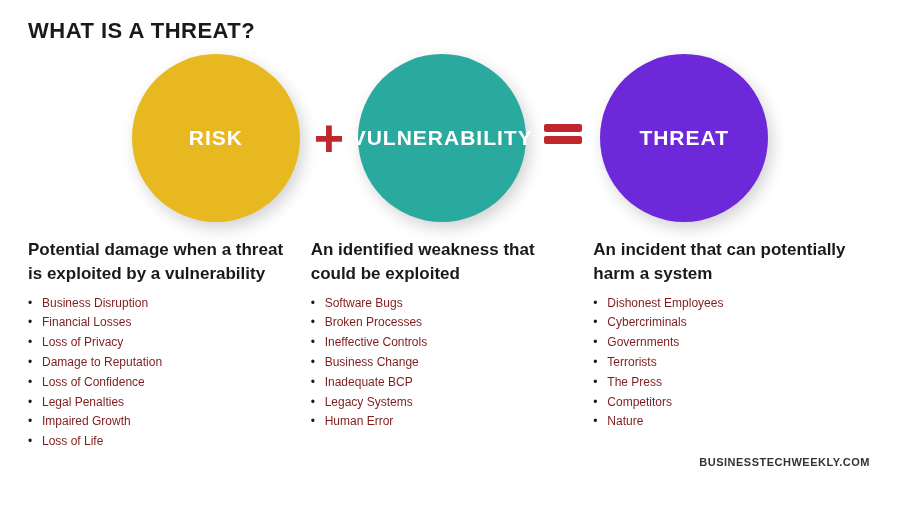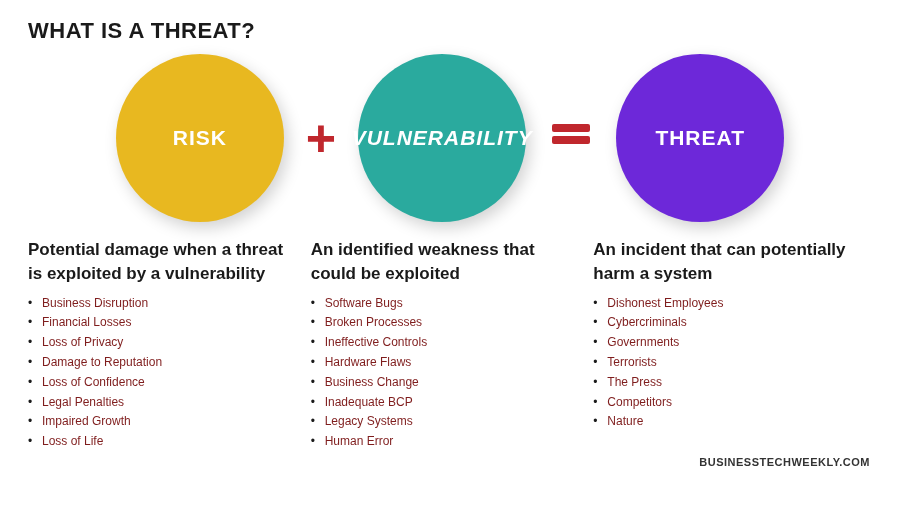--- a/index.html
+++ b/index.html
@@ -23,21 +23,21 @@
       font-weight: 900;
       color: #1a1a1a;
       letter-spacing: 0.5px;
       margin-bottom: 10px;
     }
     .main-row {
       display: flex;
       flex-direction: row;
       align-items: center;
       justify-content: center;
-      gap: 8px;
+      gap: 0px;
       margin-bottom: 10px;
     }
     .circle-col {
       display: flex;
       flex-direction: column;
       align-items: center;
     }
     .circle {
       border-radius: 50%;
       display: flex;
@@ -52,21 +52,20 @@
     }
     .circle-risk {
       background: #e8b820;
       width: 168px;
       height: 168px;
     }
     .circle-vuln {
       background: #2aaa9e;
       width: 168px;
       height: 168px;
-      font-style: italic;
     }
     .circle-threat {
       background: #6d28d9;
       width: 168px;
       height: 168px;
     }
     .equals {
       font-size: 52px;
       font-weight: 900;
       color: #c0272d;
@@ -191,21 +190,20 @@
           <li>Loss of Life</li>
         </ul>
     </div>
 
     <div class="content-col">
       <div class="col-desc">An identified weakness that could be exploited</div>
       <ul class="bullet-list">
       <li>Software Bugs</li>
           <li>Broken Processes</li>
           <li>Ineffective Controls</li>
-          <li>Hardware Flaws</li>
           <li>Business Change</li>
           <li>Inadequate BCP</li>
           <li>Legacy Systems</li>
           <li>Human Error</li>
         </ul>
     </div>
 
     <div class="content-col">
       <div class="col-desc">An incident that can potentially harm a system</div>
       <ul class="bullet-list">

